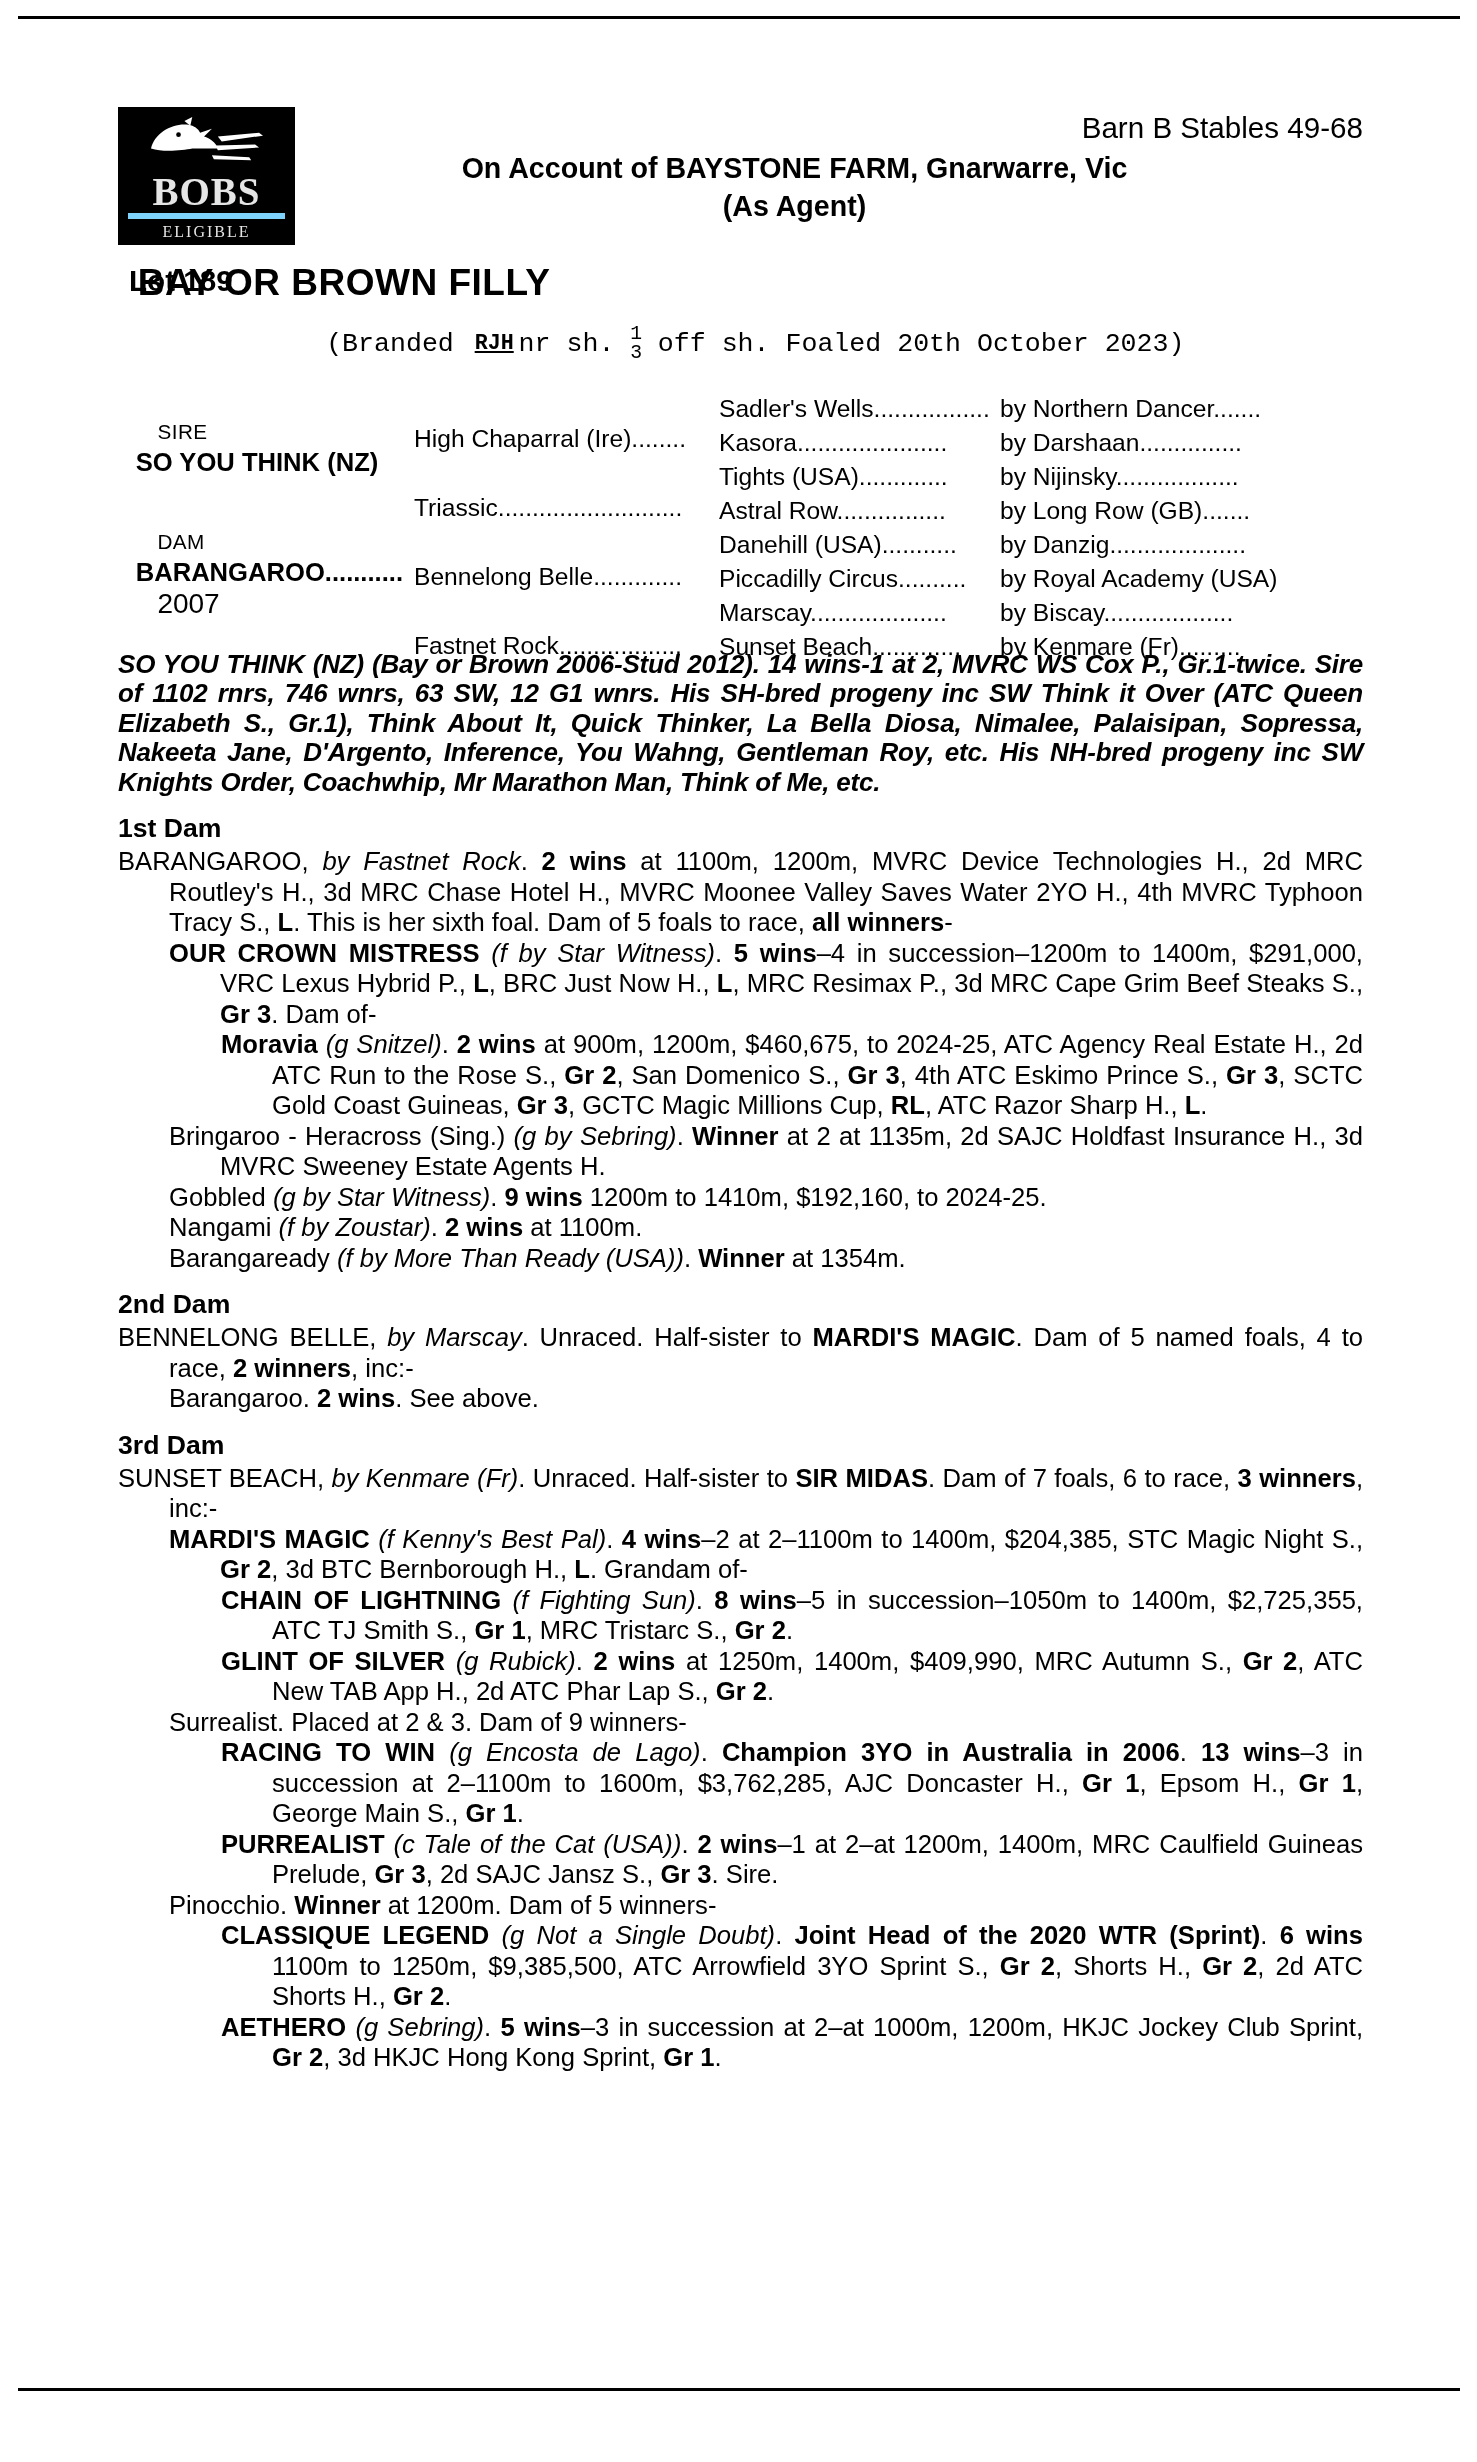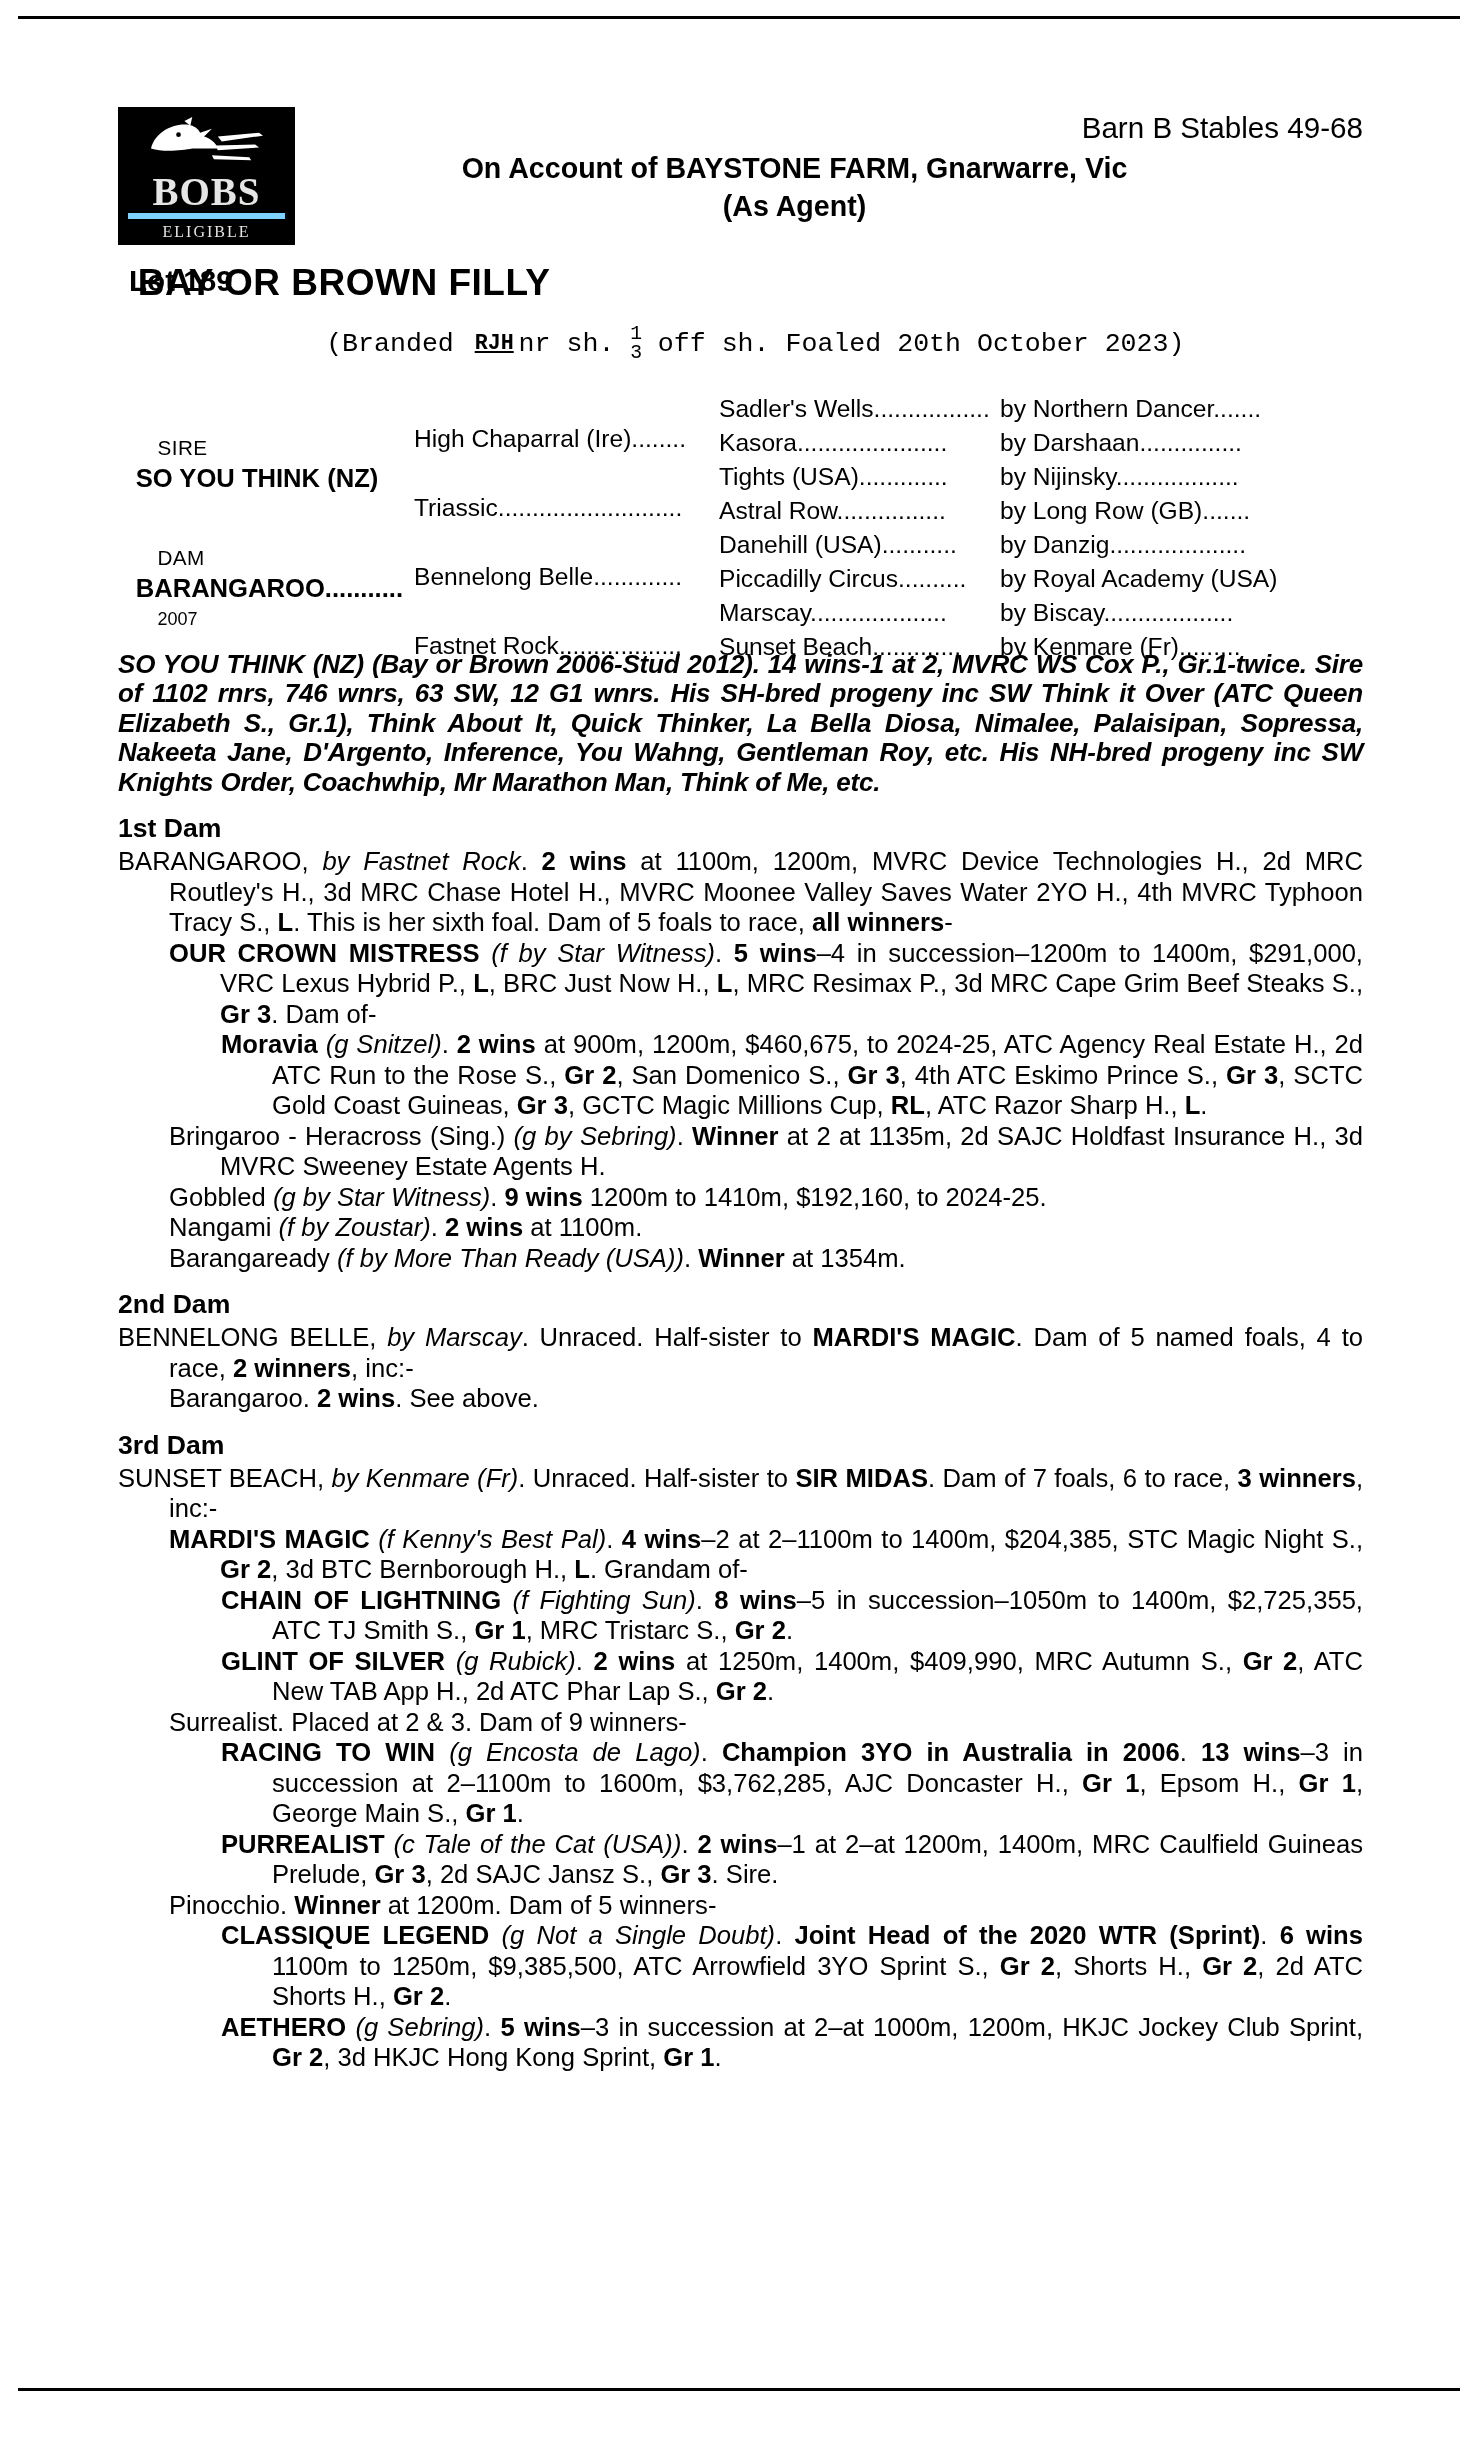--- a/index.html
+++ b/index.html
@@ -154,21 +154,21 @@
   
   .ped {
     margin-top: 25.6px;
     position: relative;
     height: 256px;
     font-size: 24.6px;
   }
   .ped-col1 {
     position: absolute;
     left: 17.7px;
-    top: 16px;
+    top: 0;
     width: 266px;
   }
   .ped-col2 {
     position: absolute;
     left: 296px;
     top: 0;
     width: 296px;
   }
   .ped-col3 {
     position: absolute;
@@ -190,21 +190,21 @@
   .lbl {
     padding-left: 21.7px;
     line-height: 29.6px;
   }
   .nm-bold {
     font-weight: bold;
     font-size: 25.6px;
     line-height: 31.5px;
     white-space: nowrap;
   }
-  .yr { font-size: 18px; line-height: 29.6px; padding-left: 21.7px;}
+  .yr { font-size: 28px; line-height: 29.6px; padding-left: 21.7px;}
   .dots { letter-spacing: 0px; }
   .prow {
     line-height: 34px;
     white-space: nowrap;
     overflow: hidden;
   }
   .p2row { line-height: 69px; white-space: nowrap; }
 
   
   .siresum {

